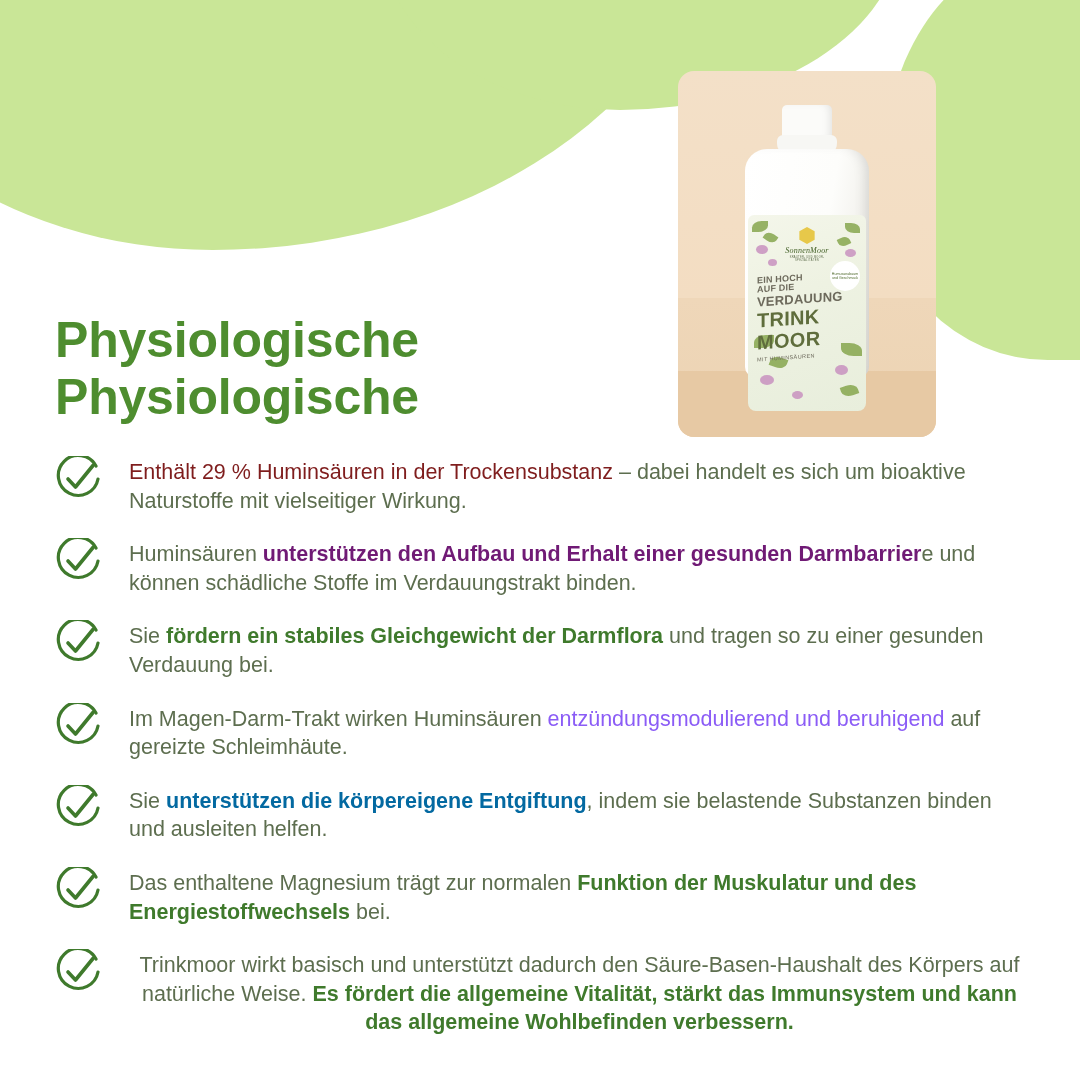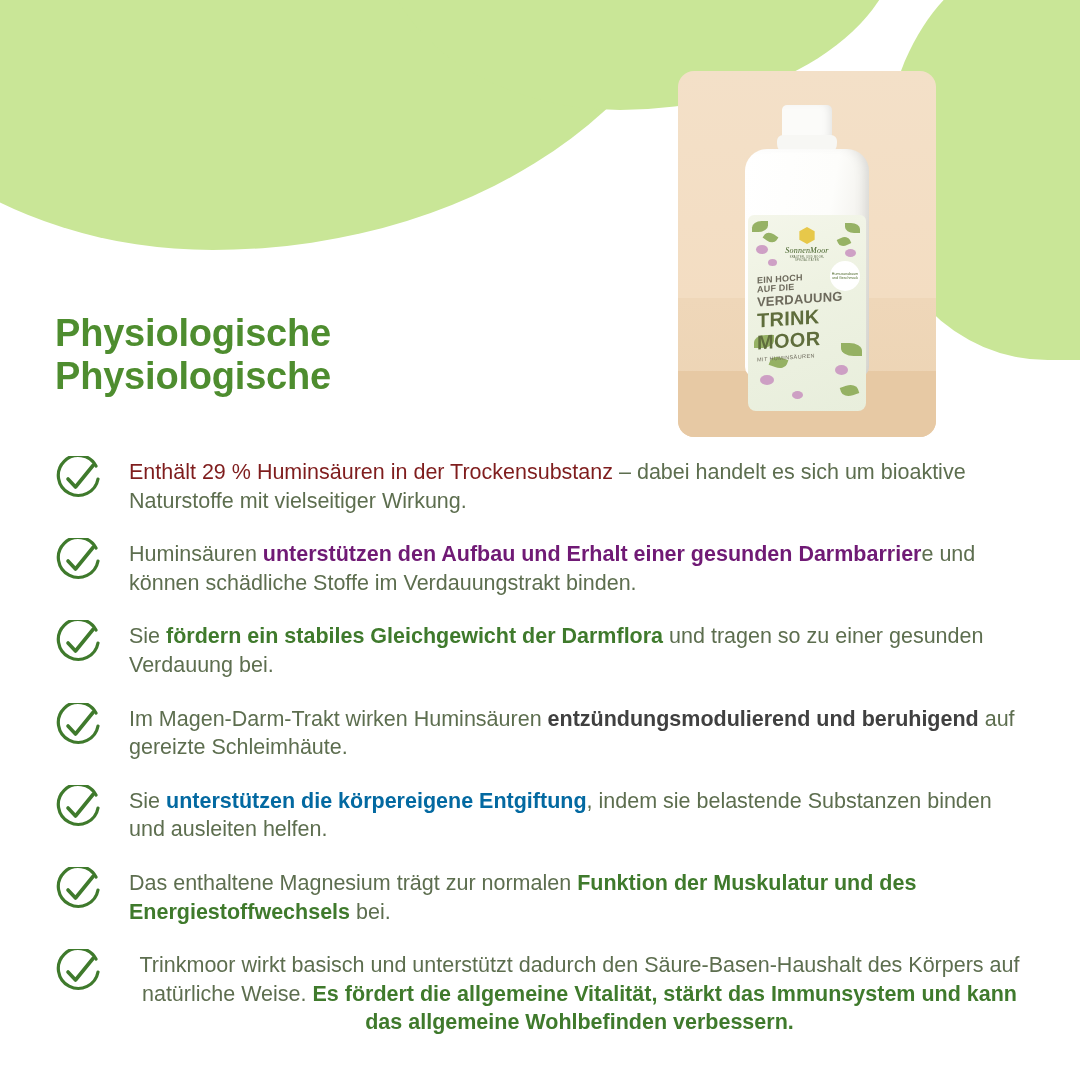--- a/index.html
+++ b/index.html
@@ -214,21 +214,21 @@
     line-height: 1.25;
     padding: 2px;
   }
 
   
   .heading {
     position: absolute;
     left: 55px;
     top: 312px;
     z-index: 2;
-    font-size: 38px;
+    font-size: 50px;
     font-weight: bold;
     line-height: 1.14;
     color: #4e8d2f;
     letter-spacing: -0.2px;
   }
 
   
   .list {
     position: absolute;
     left: 55px;
@@ -332,21 +332,21 @@
   <path d="M41 10 A20 20 0 1 0 43 23" fill="none" stroke="#3f7a2c" stroke-width="3.2" stroke-linecap="round"></path>
   <path d="M13 23 L20.5 31 L38 9.5" fill="none" stroke="#3f7a2c" stroke-width="3.6" stroke-linecap="round" stroke-linejoin="round"></path>
 </svg></span>
       <div class="txt"><span style="font-weight: normal; color: rgb(93, 110, 79);">Sie </span><span class="b" style="font-weight: bold; color: rgb(63, 122, 44);">fördern ein stabiles Gleichgewicht der Darmflora</span><span style="font-weight: normal; color: rgb(93, 110, 79);"> und tragen so zu einer gesunden Verdauung bei.</span></div>
     </div>
     <div class="item">
       <span class="check"><svg viewBox="0 0 46 46" width="46" height="46" aria-hidden="true">
   <path d="M41 10 A20 20 0 1 0 43 23" fill="none" stroke="#3f7a2c" stroke-width="3.2" stroke-linecap="round"></path>
   <path d="M13 23 L20.5 31 L38 9.5" fill="none" stroke="#3f7a2c" stroke-width="3.6" stroke-linecap="round" stroke-linejoin="round"></path>
 </svg></span>
-      <div class="txt"><span style="font-weight: normal; color: rgb(93, 110, 79);">Im Magen-Darm-Trakt wirken Huminsäuren </span><span class="b" style="font-weight: bold; color: #404040; margin-top: 10px;">entzündungsmodulierend und beruhigend</span><span style="font-weight: normal; color: rgb(93, 110, 79);"> auf gereizte Schleimhäute.</span></div>
+      <div class="txt"><span style="font-weight: normal; color: rgb(93, 110, 79);">Im Magen-Darm-Trakt wirken Huminsäuren </span><span class="b" style="font-weight: normal; color: #8b5cf6; margin-top: 10px;">entzündungsmodulierend und beruhigend</span><span style="font-weight: normal; color: rgb(93, 110, 79);"> auf gereizte Schleimhäute.</span></div>
     </div>
     <div class="item">
       <span class="check"><svg viewBox="0 0 46 46" width="46" height="46" aria-hidden="true">
   <path d="M41 10 A20 20 0 1 0 43 23" fill="none" stroke="#3f7a2c" stroke-width="3.2" stroke-linecap="round"></path>
   <path d="M13 23 L20.5 31 L38 9.5" fill="none" stroke="#3f7a2c" stroke-width="3.6" stroke-linecap="round" stroke-linejoin="round"></path>
 </svg></span>
       <div class="txt"><span style="font-weight: normal; color: rgb(93, 110, 79);">Sie </span><span class="b" style="font-weight: bold; color: #0369a1;">unterstützen die körpereigene Entgiftung</span><span style="font-weight: normal; color: rgb(93, 110, 79);">, indem sie belastende Substanzen binden und ausleiten helfen.</span></div>
     </div>
     <div class="item">
       <span class="check"><svg viewBox="0 0 46 46" width="46" height="46" aria-hidden="true">

